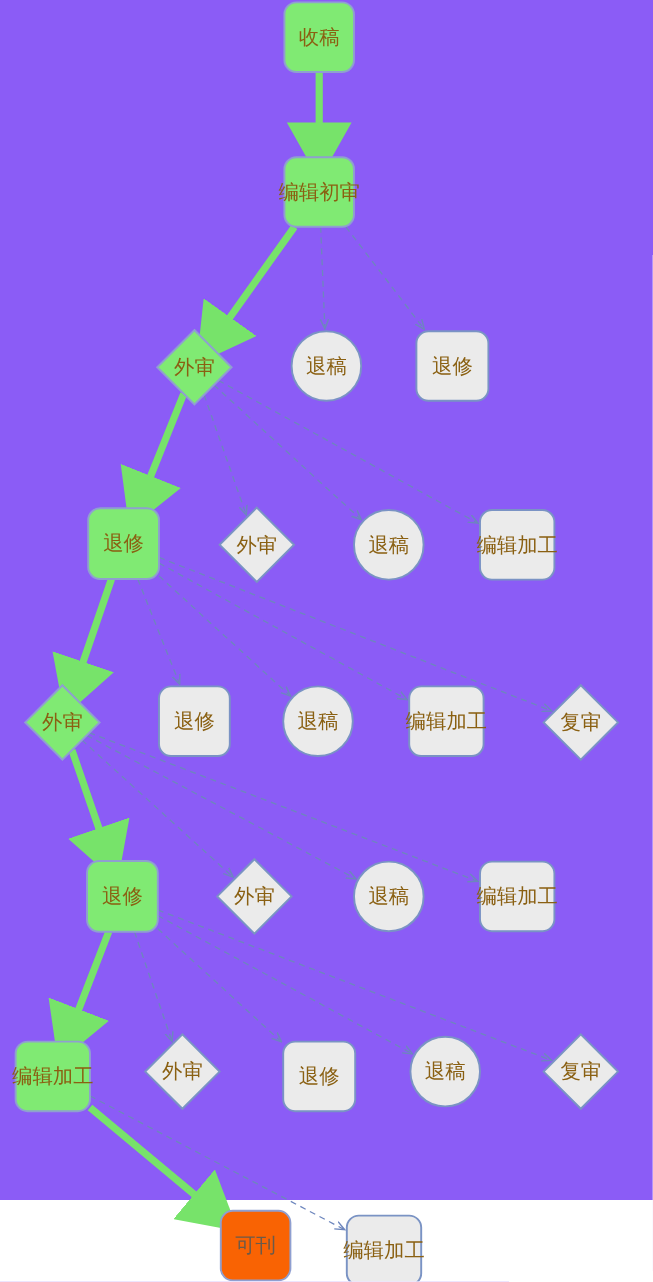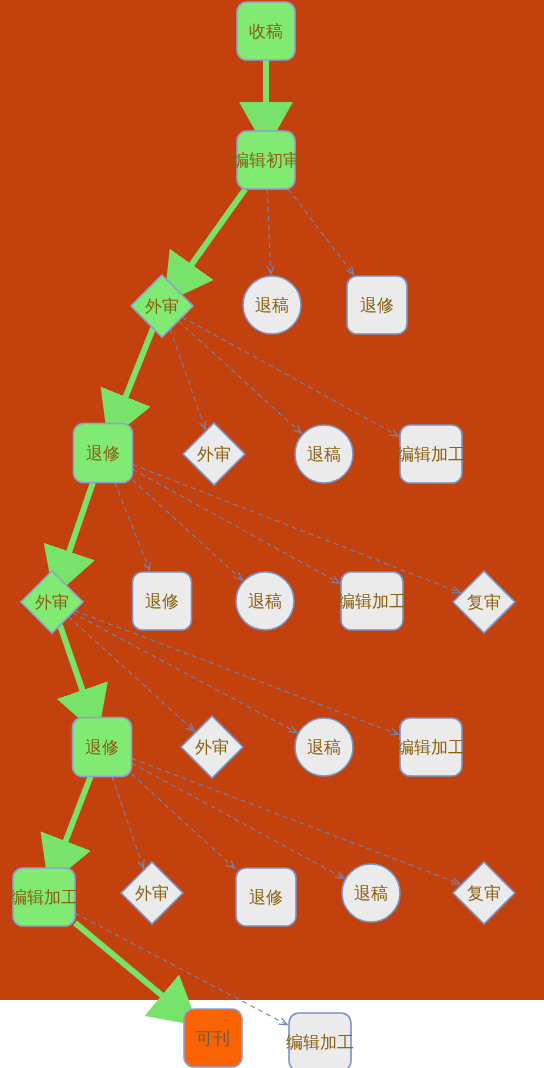--- a/index.html
+++ b/index.html
@@ -10,21 +10,21 @@
   body {
     width: 544px;
     height: 1068px;
     overflow: hidden;
     font-family: "DejaVu Sans", "Liberation Sans", sans-serif;
   }
   #flow-root {
     position: relative;
     width: 544px;
     height: 1000px;
-    background: #c2410c;
+    background: #8b5cf6;
   }
   svg#flow-svg {
     position: absolute;
     top: 0;
     left: 0;
     width: 544px;
     height: 1068px;
     display: block;
   }
   .node-label {

